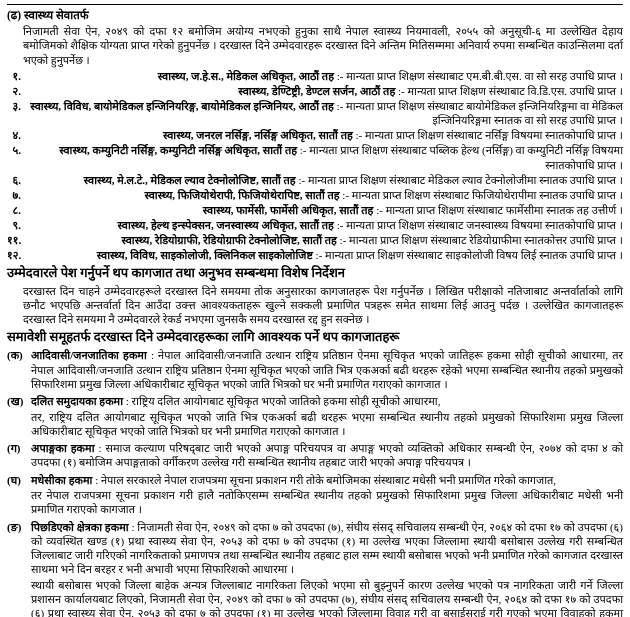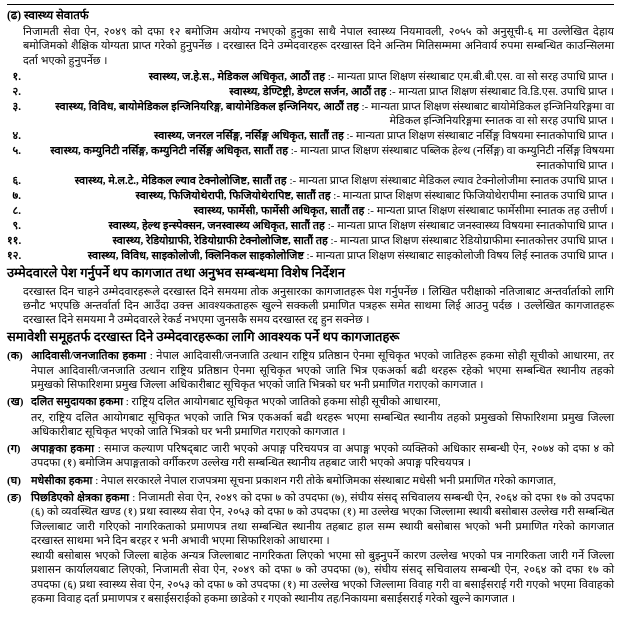--- a/index.html
+++ b/index.html
@@ -12,21 +12,21 @@
     height: 617px;
     font-family: "Liberation Serif", "DejaVu Serif", serif;
     color: #000000;
     overflow: hidden;
   }
   .page {
     position: relative;
     width: 630px;
     height: 532px;
     box-sizing: border-box;
-    padding: 4px 16px 0 7px;
+    padding: 4px 7px 0 7px;
   }
   .rule {
     border: 0;
     border-top: 1px solid #000;
     margin: 0 0 3px 0;
   }
   .sec-head {
     font-weight: bold;
     font-size: 11.5px;
     line-height: 1.25;
@@ -181,20 +181,21 @@
     <li>
       <span class="klabel bold">(ग)</span>
       <span class="kbody">
         <p><span class="bold">अपाङ्गका हकमा</span> <span>: समाज कल्याण परिषद्‌बाट जारी भएको अपाङ्ग परिचयपत्र वा अपाङ्ग भएको व्यक्तिको अधिकार सम्बन्धी ऐन, २०७४ को दफा ४ को उपदफा (१) बमोजिम अपाङ्गताको वर्गीकरण उल्लेख गरी सम्बन्धित स्थानीय तहबाट जारी भएको अपाङ्ग परिचयपत्र ।</span></p>
       </span>
     </li>
     <li>
       <span class="klabel bold">(घ)</span>
       <span class="kbody">
         <p><span class="bold">मधेसीका हकमा</span> <span>: नेपाल सरकारले नेपाल राजपत्रमा सूचना प्रकाशन गरी तोके बमोजिमका संस्थाबाट मधेसी भनी प्रमाणित गरेको कागजात,</span></p>
+        <p>तर नेपाल राजपत्रमा सूचना प्रकाशन गरी हालै नतोकिएसम्म सम्बन्धित स्थानीय तहको प्रमुखको सिफारिशमा प्रमुख जिल्ला अधिकारीबाट मधेसी भनी प्रमाणित गराएको कागजात ।</p>
       </span>
     </li>
     <li>
       <span class="klabel bold">(ङ)</span>
       <span class="kbody">
         <p><span class="bold">पिछडिएको क्षेत्रका हकमा</span> <span>: निजामती सेवा ऐन, २०४९ को दफा ७ को उपदफा (७), संघीय संसद्‌ सचिवालय सम्बन्धी ऐन, २०६४ को दफा १७ को उपदफा (६) को व्यवस्थित खण्ड (१) प्रथा स्वास्थ्य सेवा ऐन, २०५३ को दफा ७ को उपदफा (१) मा उल्लेख भएका जिल्लामा स्थायी बसोबास उल्लेख गरी सम्बन्धित जिल्लाबाट जारी गरिएको नागरिकताको प्रमाणपत्र तथा सम्बन्धित स्थानीय तहबाट हाल सम्म स्थायी बसोबास भएको भनी प्रमाणित गरेको कागजात दरखास्त साथमा भने दिन बरहर र भनी अभावी भएमा सिफारिशको आधारमा ।</span></p>
         <p>स्थायी बसोबास भएको जिल्ला बाहेक अन्यत्र जिल्लाबाट नागरिकता लिएको भएमा सो बुझ्नुपर्ने कारण उल्लेख भएको पत्र नागरिकता जारी गर्ने जिल्ला प्रशासन कार्यालयबाट लिएको, निजामती सेवा ऐन, २०४९ को दफा ७ को उपदफा (७), संघीय संसद्‌ सचिवालय सम्बन्धी ऐन, २०६४ को दफा १७ को उपदफा (६) प्रथा स्वास्थ्य सेवा ऐन, २०५३ को दफा ७ को उपदफा (१) मा उल्लेख भएको जिल्लामा विवाह गरी वा बसाईसराई गरी गएको भएमा विवाहको हकमा विवाह दर्ता प्रमाणपत्र र बसाईसराईको हकमा छाडेको र गएको स्थानीय तह/निकायमा बसाईसराई गरेको खुल्ने कागजात ।</p>
       </span>
     </li>
   </ul>

